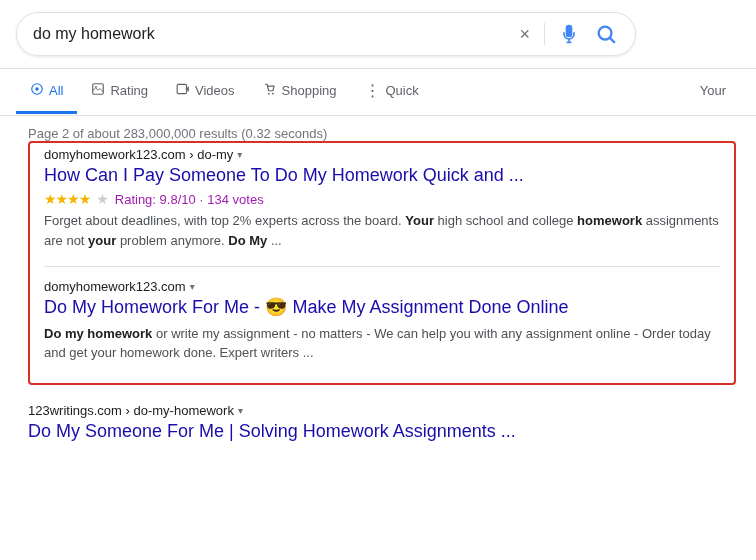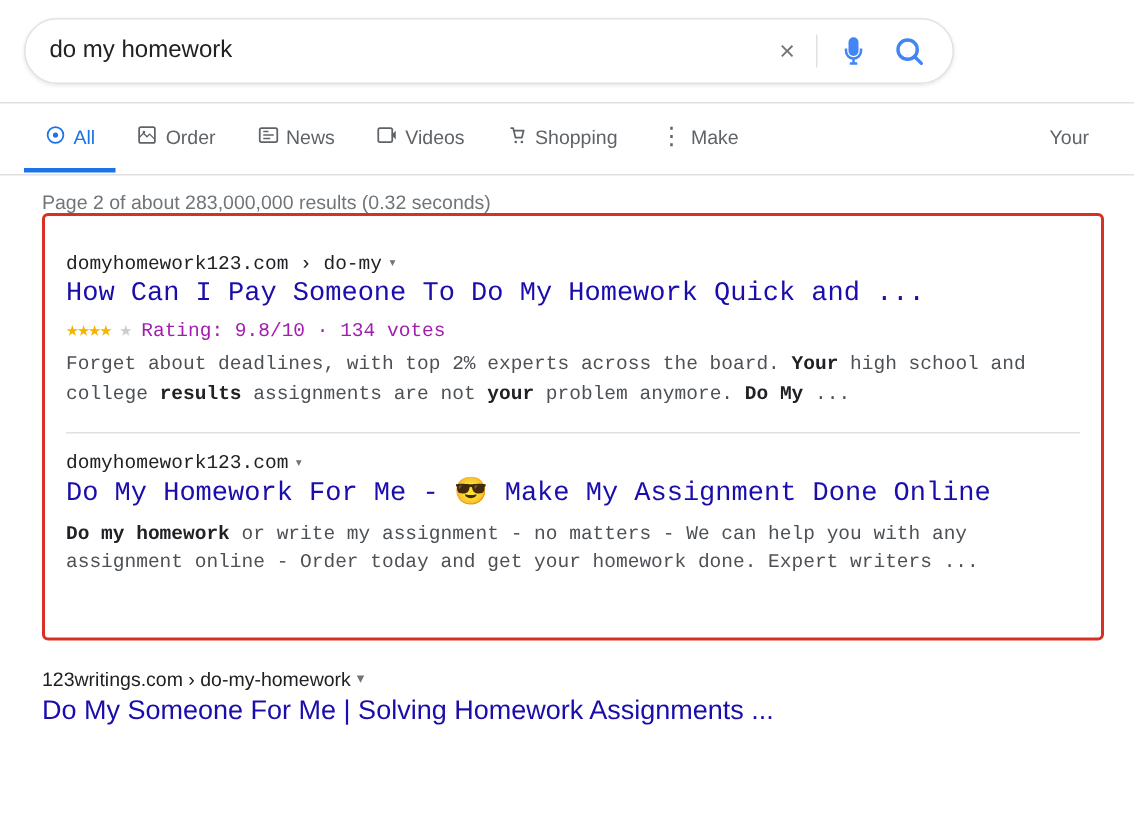--- a/index.html
+++ b/index.html
@@ -87,23 +87,22 @@
     }
     .results-count {
       font-size: 13px;
       color: #70757a;
     }
 
     
     .result-card-highlighted {
       border: 2px solid #d93025;
       border-radius: 4px;
-      padding: 24px 14px;
+      padding: 4px 14px;
       margin-bottom: 14px;
-      font-family: Liberation Mono, monospace;
     }
     .result-item {
       margin-bottom: 16px;
     }
     .result-item:last-child { margin-bottom: 16px; }
     .result-url-line {
       font-size: 13px;
       color: #202124;
       display: flex;
       align-items: center;
@@ -185,32 +184,21 @@
     <span>All</span>
   </a>
   <a class="nav-tab">
     <span class="tab-icon">
       <svg width="14" height="14" viewBox="0 0 24 24">
           <rect x="3" y="3" width="18" height="18" rx="2" stroke="#5f6368" stroke-width="2" fill="none"></rect>
           <circle cx="8.5" cy="8.5" r="1.5" fill="#5f6368"></circle>
           <path d="M3 15l5-5 4 4 3-3 6 6" stroke="#5f6368" stroke-width="1.5" fill="none"></path>
         </svg>
     </span>
-    <span>Order</span>
-  </a>
-  <a class="nav-tab">
-    <span class="tab-icon">
-      <svg width="14" height="14" viewBox="0 0 24 24">
-          <rect x="2" y="4" width="20" height="16" rx="2" stroke="#5f6368" stroke-width="2" fill="none"></rect>
-          <line x1="6" y1="8" x2="12" y2="8" stroke="#5f6368" stroke-width="1.5"></line>
-          <line x1="6" y1="12" x2="18" y2="12" stroke="#5f6368" stroke-width="1.5"></line>
-          <line x1="6" y1="16" x2="14" y2="16" stroke="#5f6368" stroke-width="1.5"></line>
-        </svg>
-    </span>
-    <span>News</span>
+    <span>Rating</span>
   </a>
   <a class="nav-tab">
     <span class="tab-icon">
       <svg width="14" height="14" viewBox="0 0 24 24">
           <rect x="2" y="4" width="16" height="16" rx="2" stroke="#5f6368" stroke-width="2" fill="none"></rect>
           <polygon points="22,7 22,17 17,12" fill="#5f6368"></polygon>
         </svg>
     </span>
     <span>Videos</span>
   </a>
@@ -219,21 +207,21 @@
       <svg width="14" height="14" viewBox="0 0 24 24">
           <path d="M4 4h3l2.68 11H17l2-8H7" stroke="#5f6368" stroke-width="2" fill="none" stroke-linejoin="round"></path>
           <circle cx="10" cy="20" r="1.5" fill="#5f6368"></circle>
           <circle cx="17" cy="20" r="1.5" fill="#5f6368"></circle>
         </svg>
     </span>
     <span>Shopping</span>
   </a>
   <a class="nav-tab">
     <span class="tab-icon" style="font-size:16px;color:#5f6368;">⋮</span>
-    <span>Make</span>
+    <span>Quick</span>
   </a>
   <div class="nav-settings-area">
     <a class="nav-tab">
       <span>Your</span>
     </a>
   </div>
 </nav>
 
 <div class="results-area">
   <div class="results-count">Page 2 of about 283,000,000 results (0.32 seconds)</div>
@@ -245,21 +233,21 @@
         <span class="result-url-text">domyhomework123.com › do-my</span>
         <span class="result-arrow">▾</span>
       </div>
       <a class="result-title">How Can I Pay Someone To Do My Homework Quick and ...</a>
       <div class="result-rating">
         <span class="stars">★★★★</span>
           <span style="color:#ccc;font-size:14px;">★</span>
         <span class="rating-text">Rating: 9.8/10 · 134 votes</span>
       </div>
       <div class="result-snippet">
-        Forget about deadlines, with top 2% experts across the board. <b>Your</b> high school and college <b>results</b> assignments are not <b>your</b> problem anymore. <b>Do My</b> ...
+        Forget about deadlines, with top 2% experts across the board. <b>Your</b> high school and college <b>homework</b> assignments are not <b>your</b> problem anymore. <b>Do My</b> ...
       </div>
     </div>
 
     <hr class="result-divider">
 
     <div class="result-item">
       <div class="result-url-line">
         <span class="result-url-text">domyhomework123.com</span>
         <span class="result-arrow">▾</span>
       </div>

